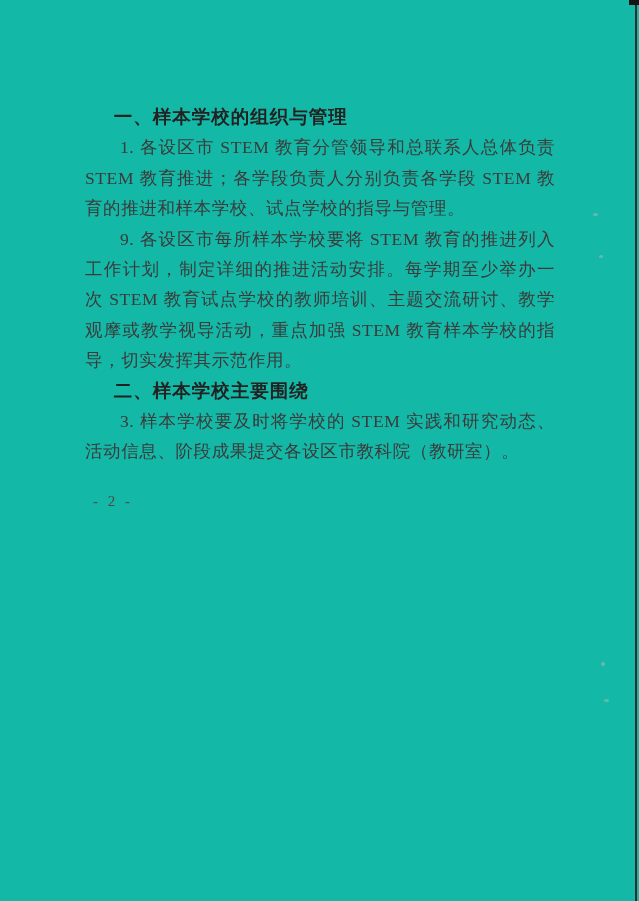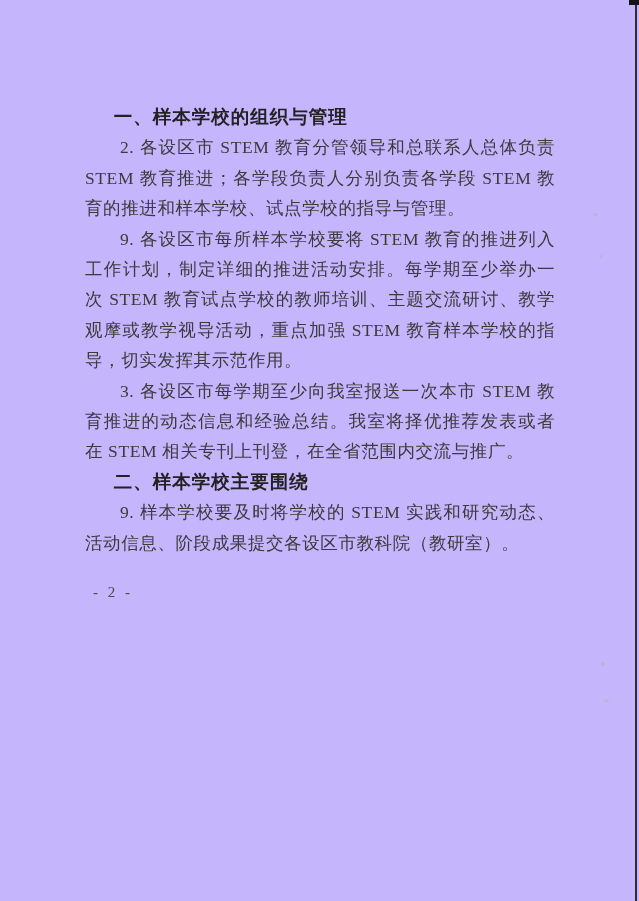--- a/index.html
+++ b/index.html
@@ -4,21 +4,21 @@
 <style>
   html, body {
     margin: 0;
     padding: 0;
     background: #ffffff;
   }
   .page {
     position: relative;
     width: 639px;
     height: 901px;
-    background: #c4b5fd;
+    background: #14b8a6;
     overflow: hidden;
     font-family: "Liberation Serif", serif;
     color: #3a3a3a;
   }
   .content {
     position: absolute;
     left: 85px;
     top: 102px;
     width: 470px;
   }
@@ -86,28 +86,27 @@
   <div class="scan-corner-tick"></div>
   <div class="smudge s1"></div>
   <div class="smudge s2"></div>
   <div class="smudge s3"></div>
   <div class="smudge s4"></div>
 
   <div class="content">
 
     <h2 class="heading">一、样本学校的组织与管理</h2>
 
-    <p class="para">2. 各设区市 STEM 教育分管领导和总联系人总体负责 STEM 教育推进；各学段负责人分别负责各学段 STEM 教育的推进和样本学校、试点学校的指导与管理。</p>
+    <p class="para">1. 各设区市 STEM 教育分管领导和总联系人总体负责 STEM 教育推进；各学段负责人分别负责各学段 STEM 教育的推进和样本学校、试点学校的指导与管理。</p>
 
     <p class="para">9. 各设区市每所样本学校要将 STEM 教育的推进列入工作计划，制定详细的推进活动安排。每学期至少举办一次 STEM 教育试点学校的教师培训、主题交流研讨、教学观摩或教学视导活动，重点加强 STEM 教育样本学校的指导，切实发挥其示范作用。</p>
 
-    <p class="para">3. 各设区市每学期至少向我室报送一次本市 STEM 教育推进的动态信息和经验总结。我室将择优推荐发表或者在 STEM 相关专刊上刊登，在全省范围内交流与推广。</p>
 
     <h2 class="heading">二、样本学校主要围绕</h2>
 
 
 
-    <p class="para">9. 样本学校要及时将学校的 STEM 实践和研究动态、活动信息、阶段成果提交各设区市教科院（教研室）。</p>
+    <p class="para">3. 样本学校要及时将学校的 STEM 实践和研究动态、活动信息、阶段成果提交各设区市教科院（教研室）。</p>
 
     <div class="footer">- 2 -</div>
 
   </div>
 </div>
 
 </body></html>

